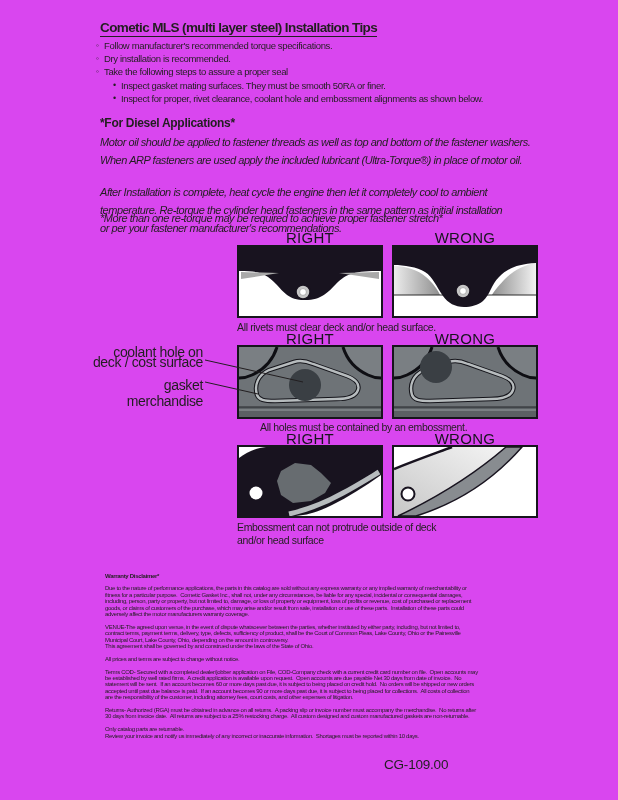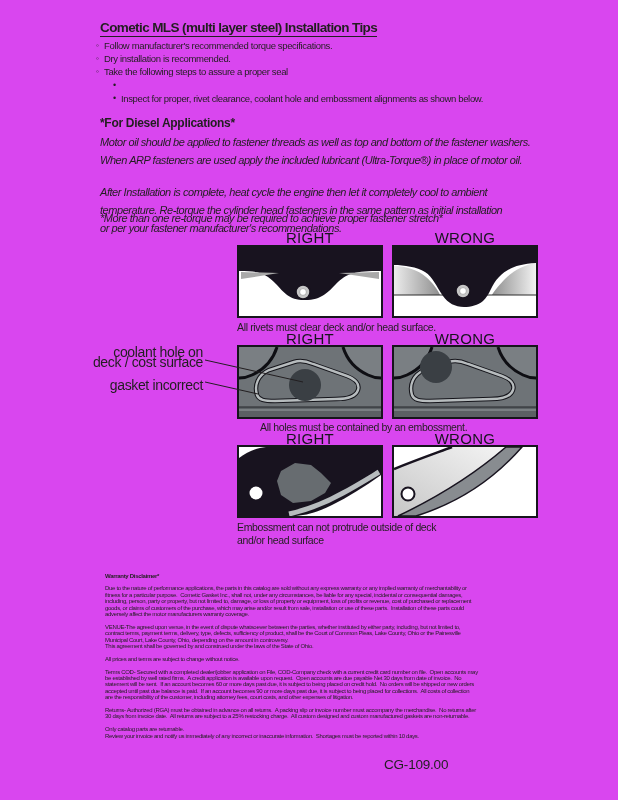--- a/index.html
+++ b/index.html
@@ -59,20 +59,21 @@
     <div class="brow">
       <span class="bmark">◦</span>
       <span>Dry installation is recommended.</span>
     </div>
     <div class="brow">
       <span class="bmark">◦</span>
       <span>Take the following steps to assure a proper seal</span>
     </div>
     <div class="brow sub">
       <span class="bmark">•</span>
+      <span>Inspect gasket mating surfaces.  They must be smooth 50RA or finer.</span>
     </div>
     <div class="brow sub">
       <span class="bmark">•</span>
       <span>Inspect for proper, rivet clearance, coolant hole and embossment alignments as shown below.</span>
     </div>
   </div>
 
   <div class="abs diesel-h">*For Diesel Applications*</div>
   <div class="abs para p1">Motor oil should be applied to fastener threads as well as top and bottom of the fastener washers.
 When ARP fasteners are used apply the included lubricant (Ultra-Torque®) in place of motor oil.</div>
@@ -115,21 +116,21 @@
       <circle cx="69" cy="44" r="3.4" fill="#ffffff" stroke="#8a8a8a" stroke-width="0.6"></circle>
     </svg>
   </div>
   <div class="abs caption cap1">All rivets must clear deck and/or head surface.</div>
 
   <div class="abs dg-h h-l hrow2">RIGHT</div>
   <div class="abs dg-h h-r hrow2">WRONG</div>
 
   <div class="abs callout co1">coolant hole on</div>
   <div class="abs callout co2">deck / cost surface</div>
-  <div class="abs callout co3">gasket incorrect</div>
+  <div class="abs callout co3">gasket merchandise</div>
 
   <div class="abs dg-box bx-l b2">
     <svg width="142" height="70" viewBox="0 0 142 70">
       <rect x="0" y="0" width="142" height="70" fill="#6e7377"></rect>
       <path d="M0,0 H38 C34,13 26,22 13,28 C9,30 4,31 0,31 Z" fill="#7a7f83"></path>
       <path d="M38,0 C34,13 26,22 13,28 C9,30 4,31 0,31" fill="none" stroke="#0e0e13" stroke-width="3"></path>
       <path d="M142,0 H104 C108,13 116,22 129,28 C133,30 138,31 142,31 Z" fill="#7a7f83"></path>
       <path d="M104,0 C108,13 116,22 129,28 C133,30 138,31 142,31" fill="none" stroke="#0e0e13" stroke-width="3"></path>
       <rect x="0" y="60" width="142" height="10" fill="#5b6064"></rect>
       <path d="M0,60 H142" stroke="#26292c" stroke-width="1.2"></path>

